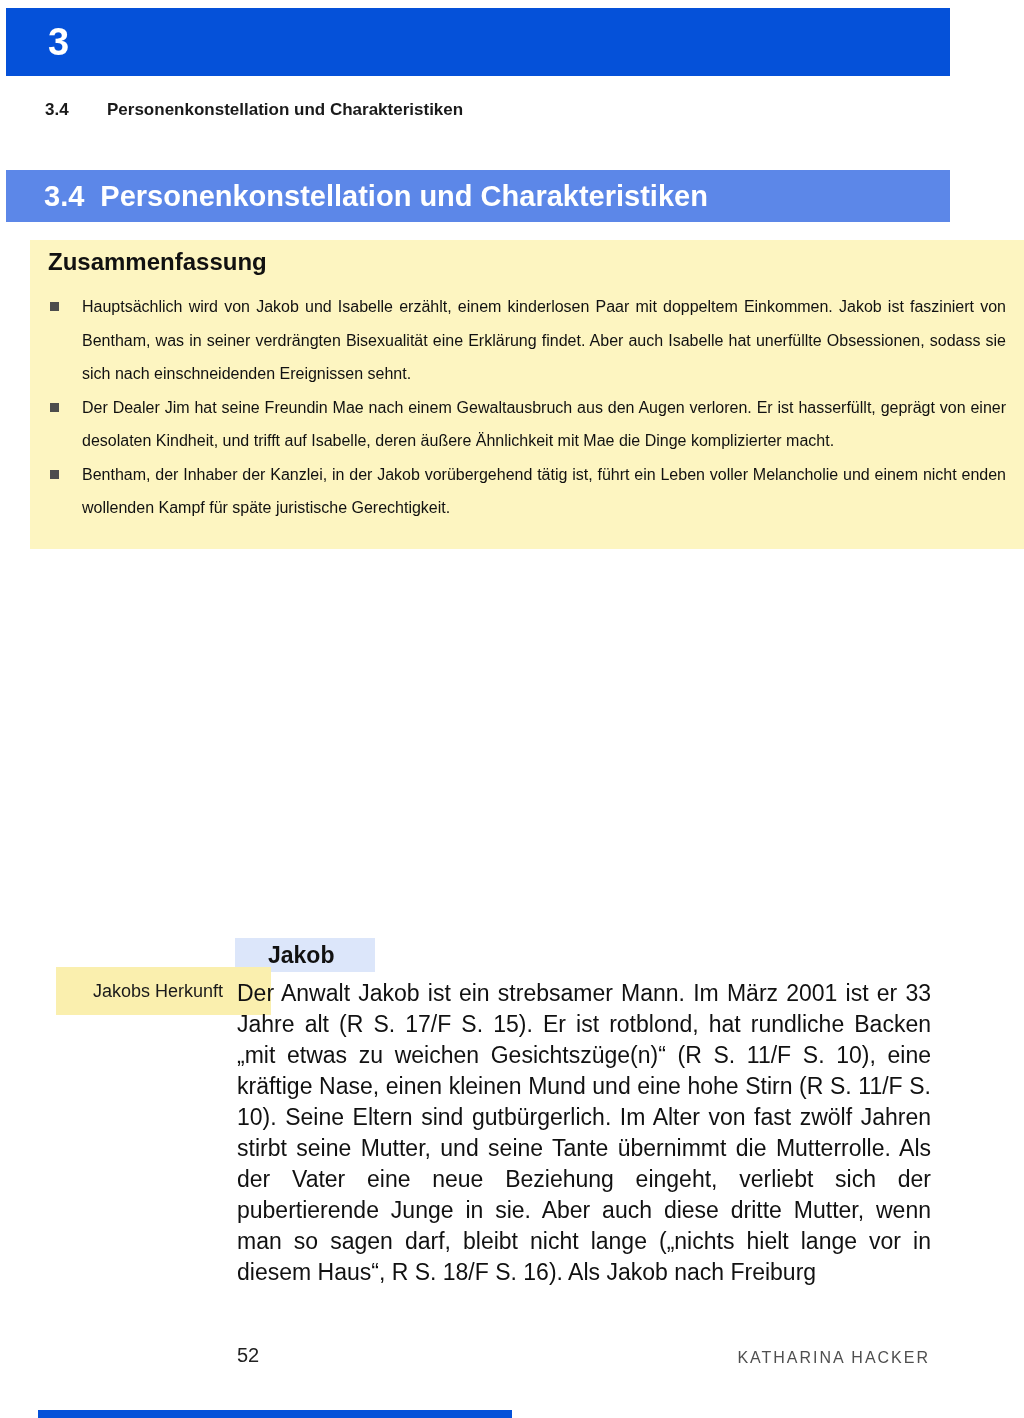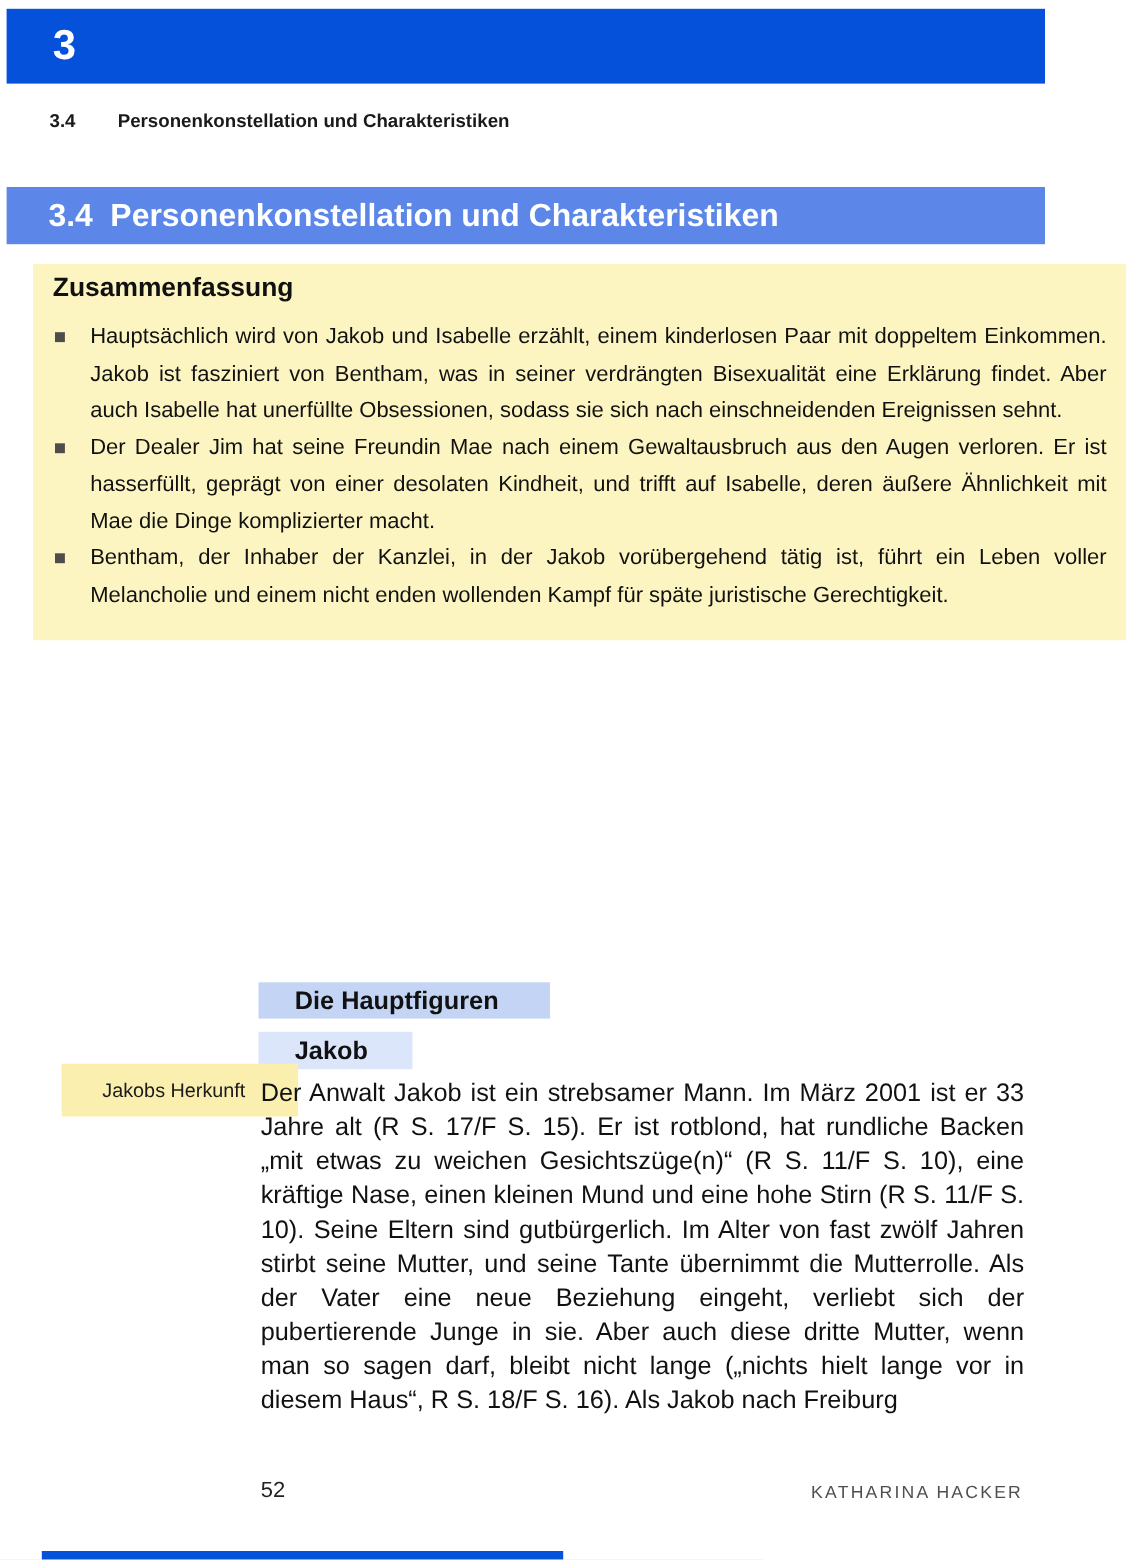--- a/index.html
+++ b/index.html
@@ -36,21 +36,21 @@
   .section-bar .sec-title { margin-left:16px; }
 
   
   .summary-box {
     position:absolute; left:30px; top:240px; width:996px;
     box-sizing:border-box; padding:8px 20px 24px 18px;
   }
   .summary-box h2 { margin:0 0 14px 0; font-size:24px; color:#111; }
   .bullet-row { display:flex; }
   .bullet-square { flex:none; width:9px; height:9px; background:#4d4d4d; margin:12px 23px 0 2px; }
-  .bullet-text { font-size:20px; line-height:33.5px; text-align:justify; color:#111; }
+  .bullet-text { font-size:16px; line-height:33.5px; text-align:justify; color:#111; }
 
   
   .subheading {
     position:absolute; left:235px; top:893px; width:265px; height:33px;
     display:flex; align-items:center; box-sizing:border-box; padding-left:33px;
     font-size:23px; font-weight:bold; color:#111;
   }
   .character-heading {
     position:absolute; left:235px; top:938px; width:140px; height:34px;
     display:flex; align-items:center; box-sizing:border-box; padding-left:33px;
@@ -109,23 +109,20 @@
     <div class="bullet-row">
       <span class="bullet-square"></span>
       <span class="bullet-text">Der Dealer Jim hat seine Freundin Mae nach einem Gewaltausbruch aus den Augen verloren. Er ist hasserfüllt, geprägt von einer desolaten Kindheit, und trifft auf Isabelle, deren äußere Ähnlichkeit mit Mae die Dinge komplizierter macht.</span>
     </div>
     <div class="bullet-row">
       <span class="bullet-square"></span>
       <span class="bullet-text">Bentham, der Inhaber der Kanzlei, in der Jakob vorübergehend tätig ist, führt ein Leben voller Melancholie und einem nicht enden wollenden Kampf für späte juristische Gerechtigkeit.</span>
     </div>
   </div>
 
-  <div class="subheading" style="background-color: rgb(196, 212, 244);">
-    <span>Die Hauptfiguren</span>
-  </div>
 
   <div class="character-heading" style="background-color: rgb(220, 230, 250);">
     <span>Jakob</span>
   </div>
 
   <div class="margin-label" style="background-color: rgb(250, 239, 174);">
     <span>Jakobs Herkunft</span>
   </div>
 
   <div class="body-text">Der Anwalt Jakob ist ein strebsamer Mann. Im März 2001 ist er 33 Jahre alt (R S. 17/F S. 15). Er ist rotblond, hat rundliche Backen „mit etwas zu weichen Gesichtszüge(n)“ (R S. 11/F S. 10), eine kräftige Nase, einen kleinen Mund und eine hohe Stirn (R S. 11/F S. 10). Seine Eltern sind gutbürgerlich. Im Alter von fast zwölf Jahren stirbt seine Mutter, und seine Tante übernimmt die Mutterrolle. Als der Vater eine neue Beziehung eingeht, verliebt sich der pubertierende Junge in sie. Aber auch diese dritte Mutter, wenn man so sagen darf, bleibt nicht lange („nichts hielt lange vor in diesem Haus“, R S. 18/F S. 16). Als Jakob nach Freiburg</div>

